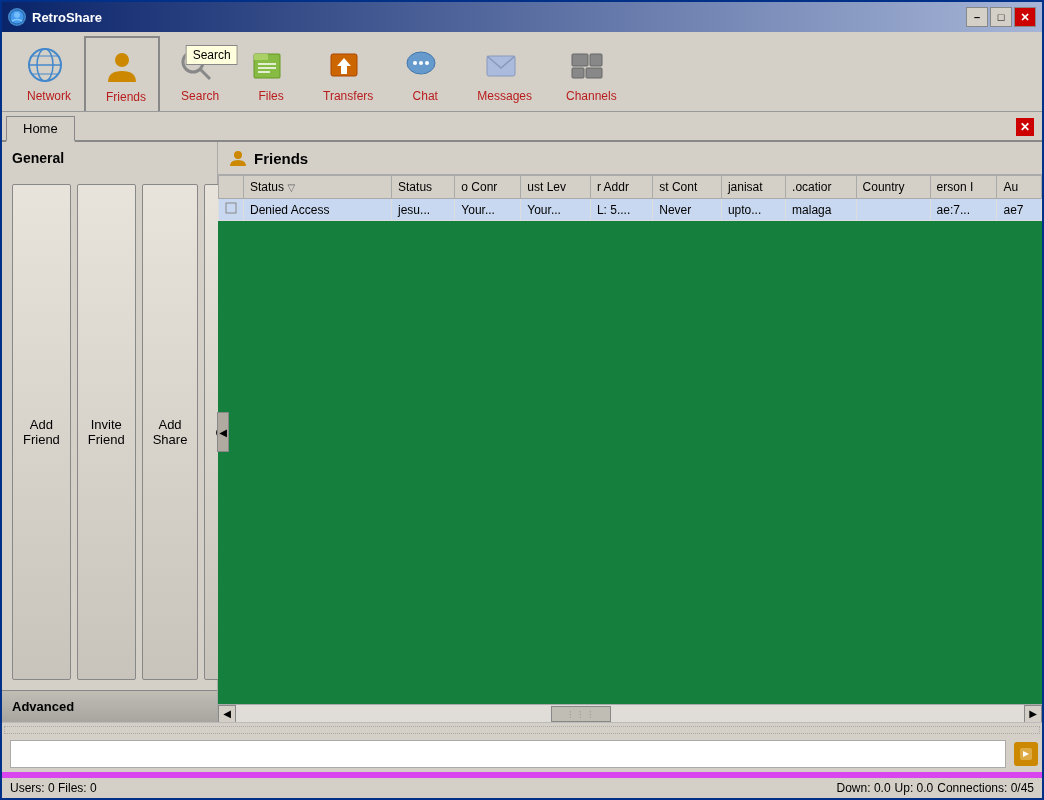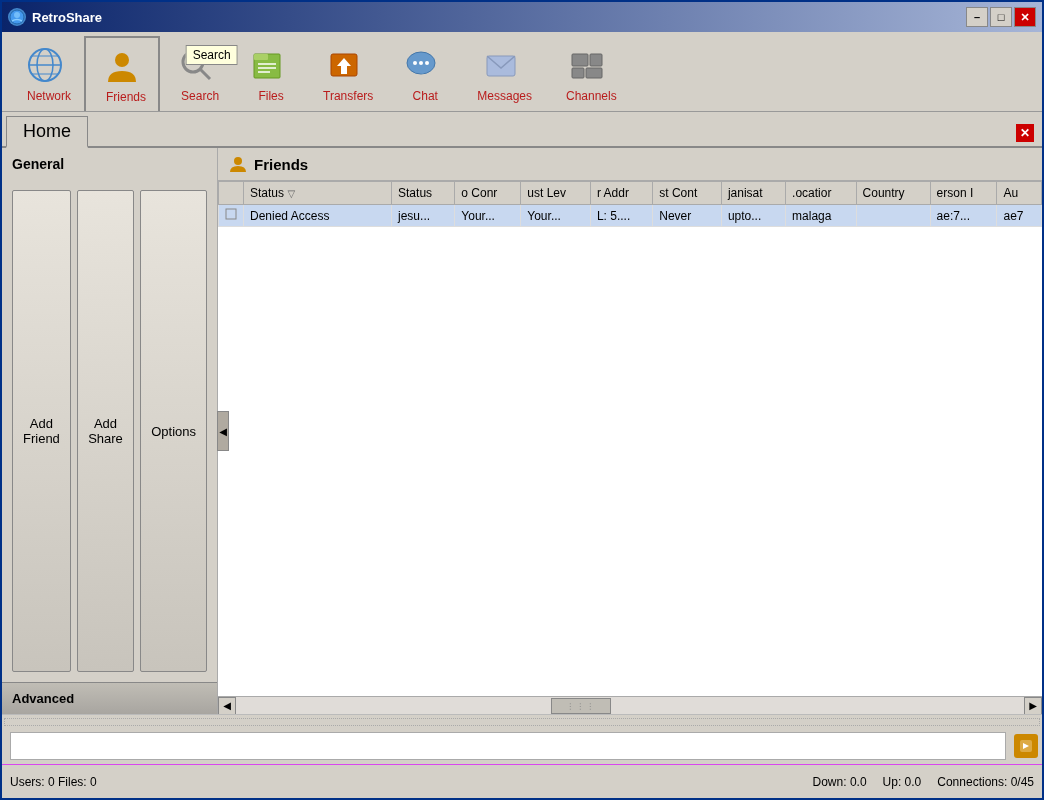--- a/index.html
+++ b/index.html
@@ -130,21 +130,21 @@
       display: flex;
       align-items: flex-end;
       flex-shrink: 0;
     }
     .tab {
       padding: 4px 16px;
       background: #d4d0c8;
       border: 1px solid #999;
       border-bottom: none;
       cursor: pointer;
-      font-size: 18px;
+      font-size: 13px;
       text-align: right;
     }
     .tab.active {
       background: #d4d0c8;
       border: 1px solid #888;
       border-bottom: 2px solid #d4d0c8;
       margin-bottom: -2px;
       z-index: 1;
     }
     .tab-close-btn {
@@ -257,21 +257,21 @@
     }
     .friends-title {
       font-size: 15px;
       font-weight: bold;
     }
 
     
     .table-container {
       flex: 1;
       overflow: auto;
-      background: #ffffff;
+      background: #15803d;
       position: relative;
     }
     .friends-table {
       width: 100%;
       border-collapse: collapse;
       font-size: 12px;
     }
     .friends-table th {
       background: #d4d0c8;
       border: 1px solid #aaa;
@@ -344,34 +344,34 @@
       top: 50%;
       transform: translate(-50%, -50%);
       color: #888;
       font-size: 8px;
       letter-spacing: 2px;
     }
 
     
     .statusbar {
       background: #d4d0c8;
-      border-top: 1px solid #d946ef;
-      height: 34px;
+      border-top: 6px solid #d946ef;
+      height: 26px;
       display: flex;
       align-items: center;
       padding: 0 8px;
       flex-shrink: 0;
     }
     .statusbar-left {
       flex: 1;
       font-size: 12px;
     }
     .statusbar-right {
       display: flex;
-      gap: 16px;
+      gap: 4px;
       font-size: 12px;
     }
 
     
     .vscrollbar-area {
       height: 14px;
       background: #d4d0c8;
       border-top: 1px solid #bbb;
       display: flex;
       align-items: center;
@@ -525,20 +525,21 @@
       <button class="tab-close-btn">✕</button>
     </div>
   </div>
 
   <div class="main-content">
 
     <div class="sidebar">
       <div class="sidebar-section-header">General</div>
       <div class="sidebar-buttons">
         <button class="sidebar-btn">Add Friend</button>
+        <button class="sidebar-btn">Invite Friend</button>
         <button class="sidebar-btn">Add Share</button>
         <button class="sidebar-btn">Options</button>
       </div>
       <div class="sidebar-footer">Advanced</div>
       <div class="collapse-btn">◀</div>
     </div>
 
     <div class="friends-panel">
       <div class="friends-header">
         <div class="friends-icon">

